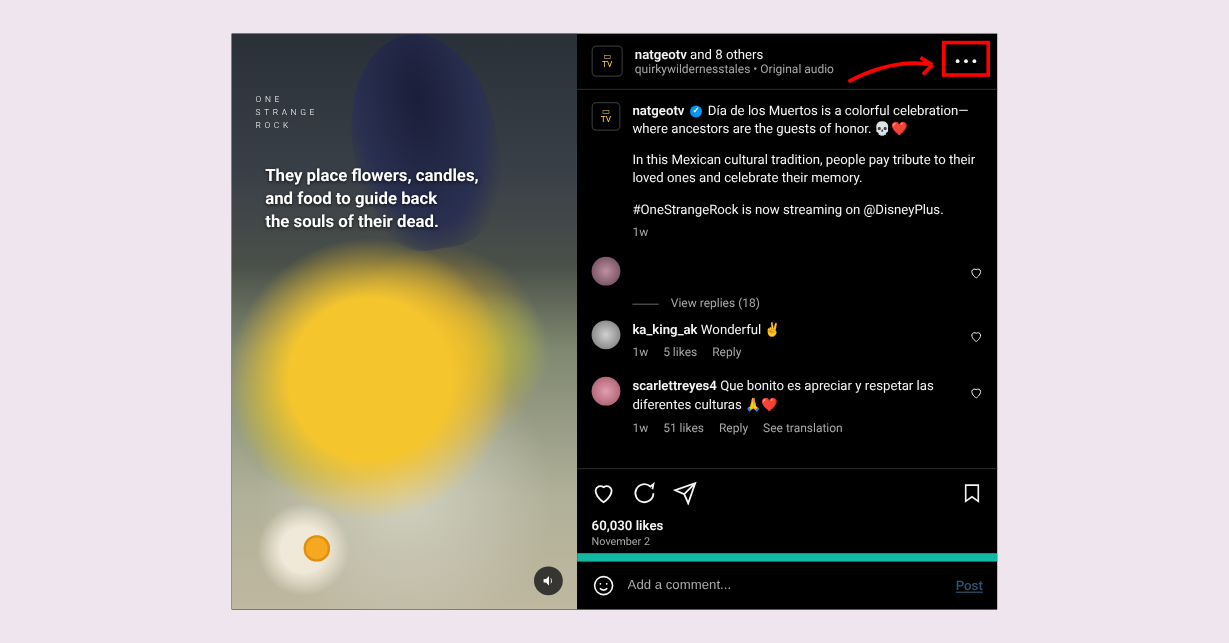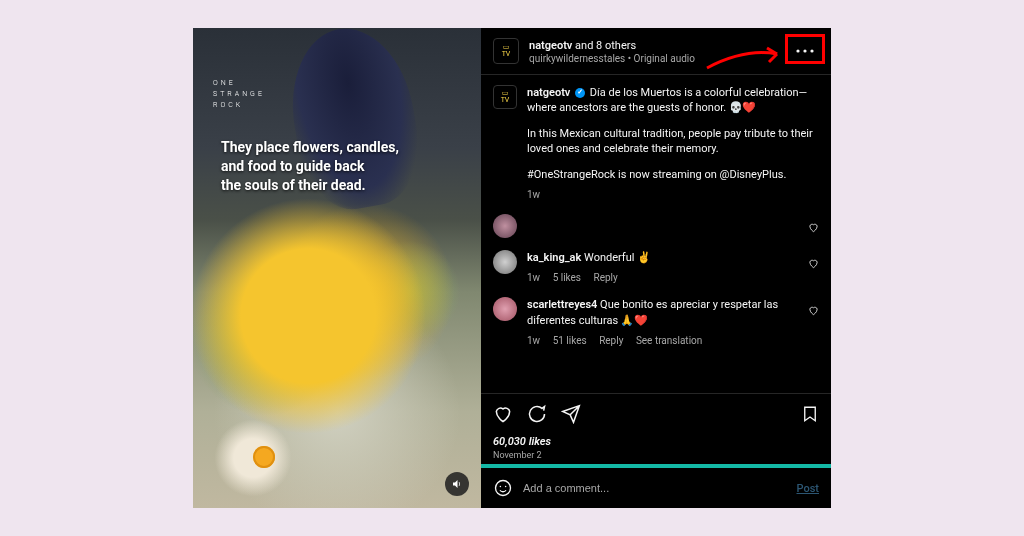--- a/index.html
+++ b/index.html
@@ -191,24 +191,24 @@
     border-top: 1px solid #262626;
     padding: 6px 12px 4px;
   }
   .action-row {
     display:flex;
     align-items:center;
     gap: 14px;
     padding: 4px 0;
   }
   .action-row .spacer { flex:1; }
-  .likes-count { font-weight:600; font-size:11px; margin-top:7px;font-style:italic; }
+  .likes-count { font-weight:600; font-size:11px; margin-top:7px; }
   .date { color:#a8a8a8; font-size:9px; margin-top:2px; }
   .comment-box {
-    border-top:4px solid #14b8a6;
+    border-top:7px solid #14b8a6;
     padding: 10px 12px;
     display:flex;
     align-items:center;
     gap:10px;
   }
   .emoji-btn {
     width:20px; height:20px;
     display:flex; align-items:center; justify-content:center;
   }
   .comment-input {
@@ -284,20 +284,21 @@
       </div>
 
       <div class="row">
         <div class="avatar" style="background:radial-gradient(circle,#c090a0,#604050);"></div>
         <div class="like-heart">
           <svg width="11" height="11" viewBox="0 0 24 24">
               <path class="icon-stroke" d="M12 21s-8-5-8-12a5 5 0 0 1 8-3 5 5 0 0 1 8 3c0 7-8 12-8 12z"></path>
             </svg>
         </div>
       </div>
+      <div class="view-replies">View replies (18)</div>
 
       <div class="row">
         <div class="avatar" style="background:radial-gradient(circle,#d0d0d0,#707070);"></div>
         <div class="row-content">
           <span class="username">ka_king_ak</span><span class="text"> Wonderful ✌️</span>
           <div class="meta">
             <span>1w</span>
             <span>5 likes</span>
             <span>Reply</span>
           </div>

